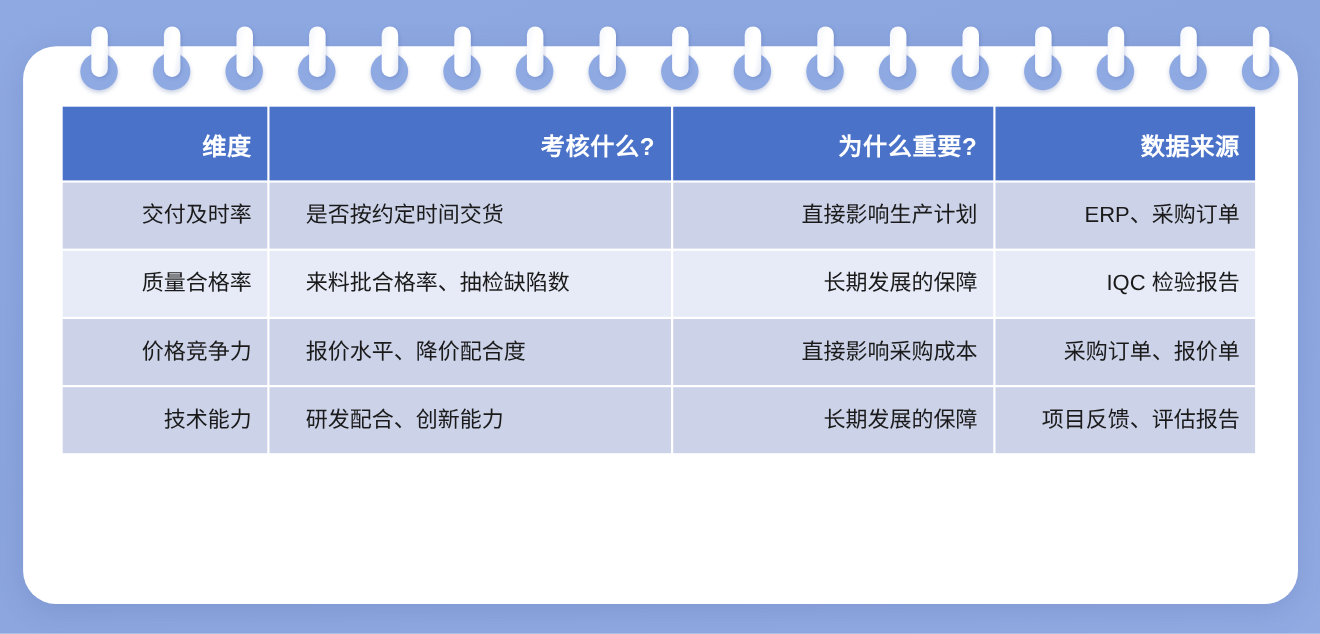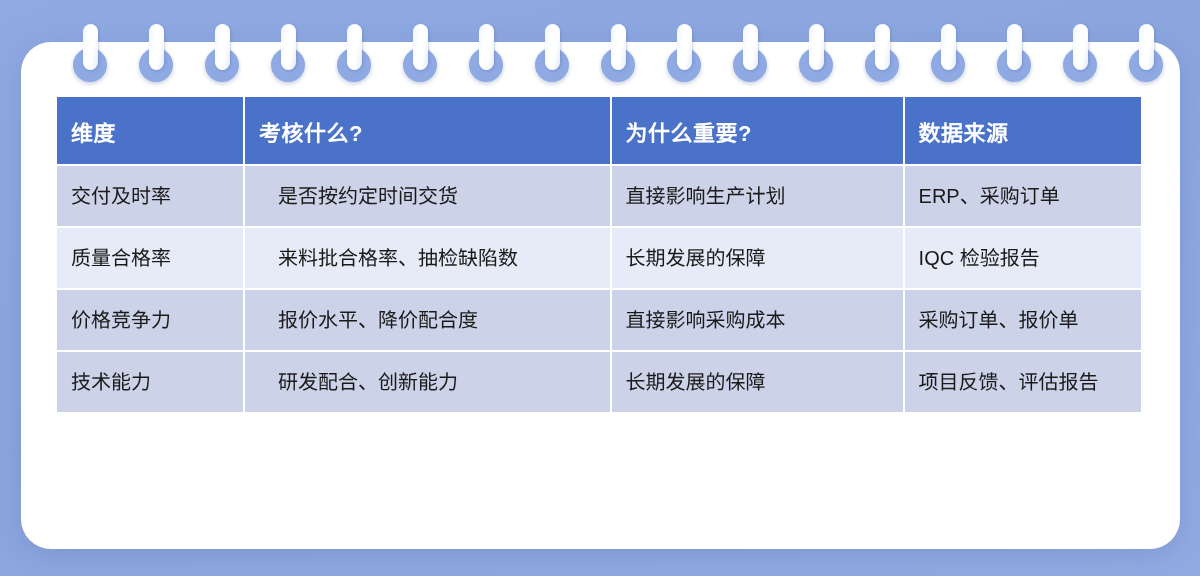--- a/index.html
+++ b/index.html
@@ -83,21 +83,21 @@
     left: 55px;
     top: 95px;
     width: 1088px;
     border-collapse: separate;
     border-spacing: 2px;
     table-layout: fixed;
   }
 
   .eval-table th,
   .eval-table td {
-    text-align: left;
+    text-align: right;
     vertical-align: middle;
     color: #1A1A1A;
     padding: 8px 14px;
   }
 
   .eval-table thead th {
     background: #4A72C8;
     color: #FFFFFF;
     font-size: 22px;
     font-weight: bold;

